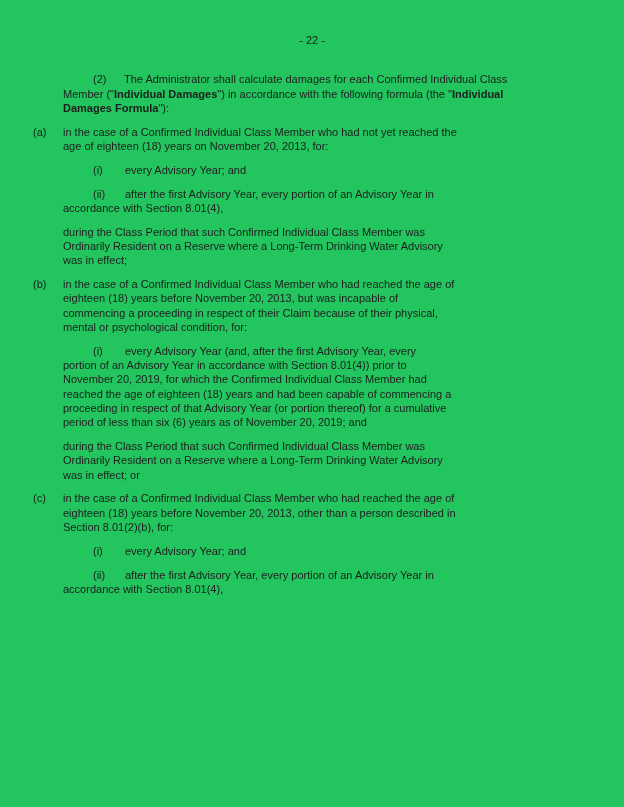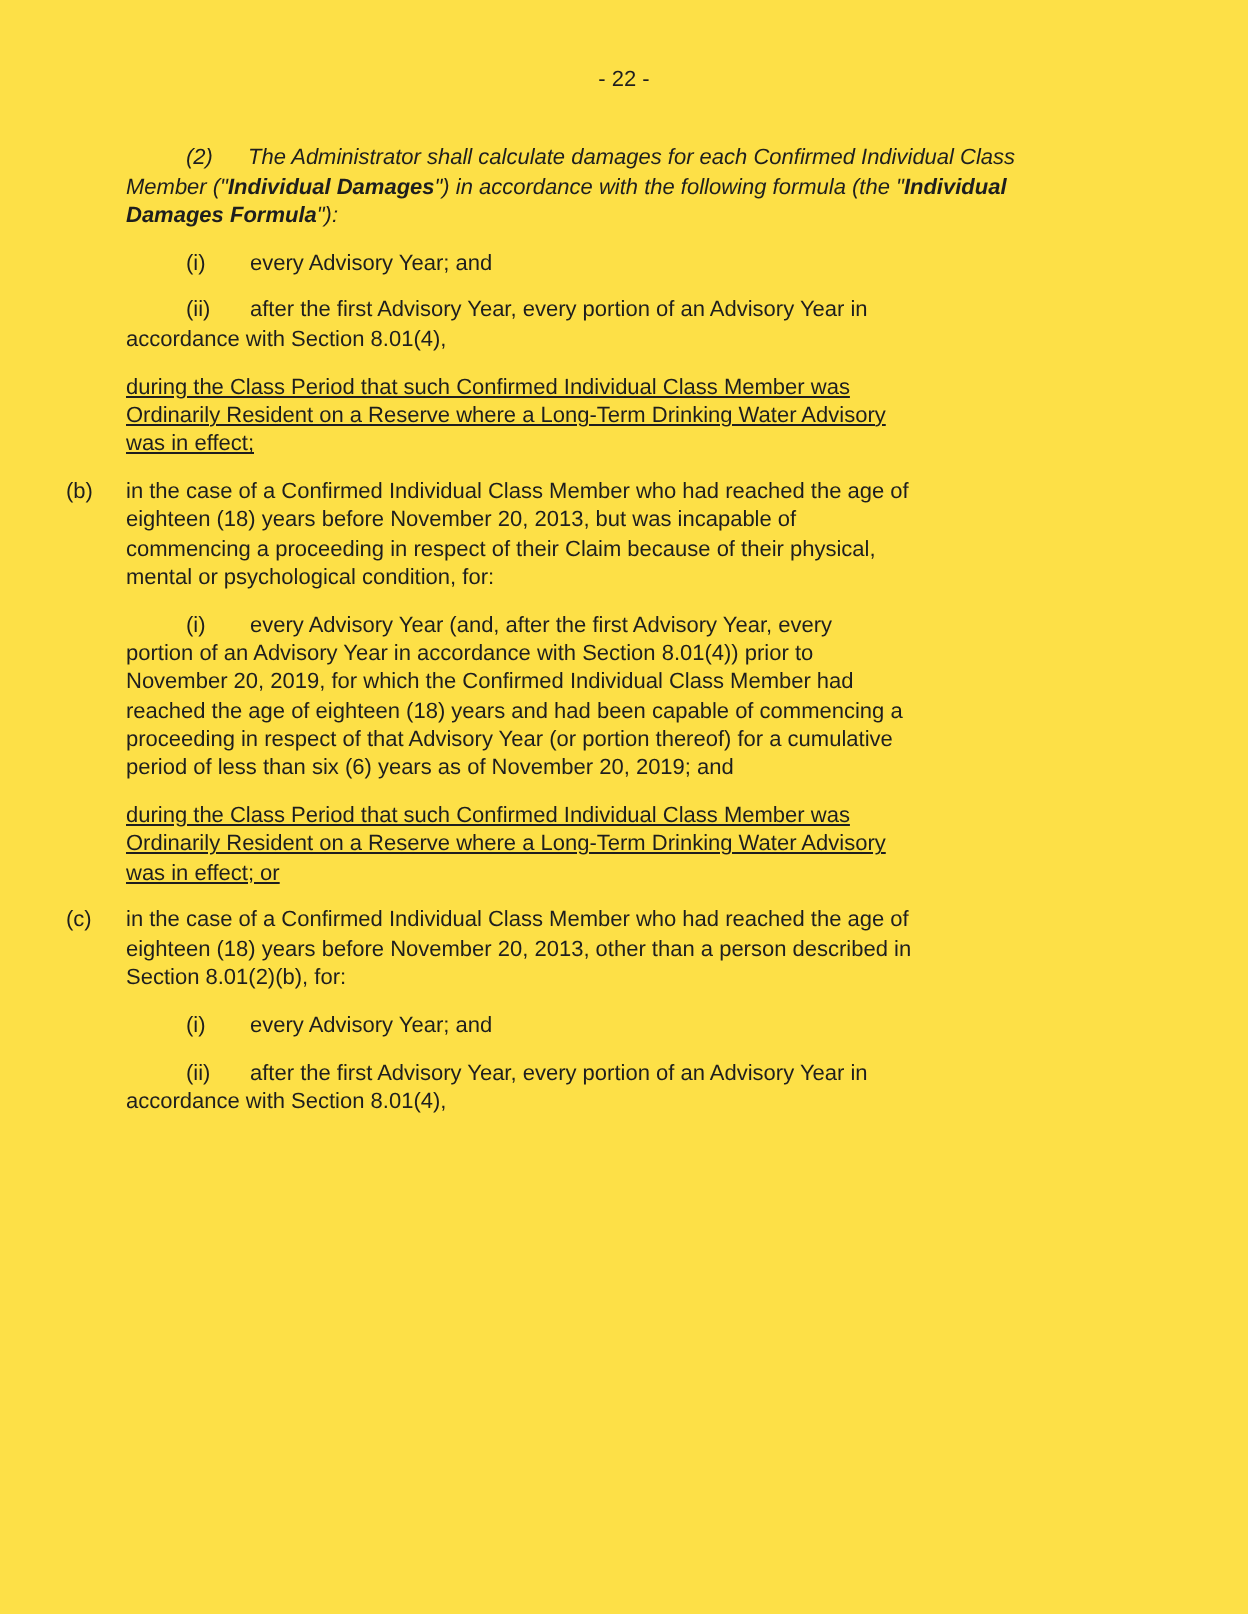--- a/index.html
+++ b/index.html
@@ -1,66 +1,68 @@
 <!DOCTYPE html>
 <html><head>
 <meta charset="utf-8">
 <style>
   html,body{margin:0;padding:0;background:#ffffff;}
   .page{
     position:relative;
     width:624px;height:807px;
-    background:#fde047;
+    background:#22c55e;
     font-family:"Liberation Sans", sans-serif;
     font-size:11px;
     line-height:14.3px;
     color:#1e1e1e;
     box-sizing:border-box;
     overflow:hidden;
   }
   .page-header{
     padding-top:33px;
     margin-bottom:25px;
     text-align:center;
   }
   .content{
     padding:0 14px 0 63px;
   }
   .content p{
     margin:0 0 9.5px 0;
     white-space:pre-line;
   }
   
-  .p-main{text-indent:30px;font-style:italic;}
+  .p-main{text-indent:30px;}
   .p-main .mk{display:inline-block;width:31px;text-indent:0;}
   
   .item{margin-left:60px;text-indent:-30px;}
   .item .mk{display:inline-block;width:30px;text-indent:0;}
   
   .sub{margin-left:60px;text-indent:30px;}
   .sub .mk{display:inline-block;width:32px;text-indent:0;}
   
-  .cont{margin-left:60px;text-decoration:underline;}
+  .cont{margin-left:60px;}
   .b{font-weight:bold;}
 </style>
 </head>
 <body>
 
 <div class="page">
 
   <div class="page-header">
     <span>- 22 -</span>
   </div>
 
   <div class="content">
 
     <p class="p-main"><span class="mk">(2)</span><span>The Administrator shall calculate damages for each Confirmed Individual Class
 Member ("</span><span class="b">Individual Damages</span><span>") in accordance with the following formula (the "</span><span class="b">Individual
 Damages Formula</span><span>"):</span></p>
 
+    <p class="item"><span class="mk">(a)</span><span>in the case of a Confirmed Individual Class Member who had not yet reached the
+age of eighteen (18) years on November 20, 2013, for:</span></p>
 
     <p class="sub"><span class="mk">(i)</span><span>every Advisory Year; and</span></p>
 
     <p class="sub"><span class="mk">(ii)</span><span>after the first Advisory Year, every portion of an Advisory Year in
 accordance with Section 8.01(4),</span></p>
 
     <p class="cont"><span>during the Class Period that such Confirmed Individual Class Member was
 Ordinarily Resident on a Reserve where a Long-Term Drinking Water Advisory
 was in effect;</span></p>
 

